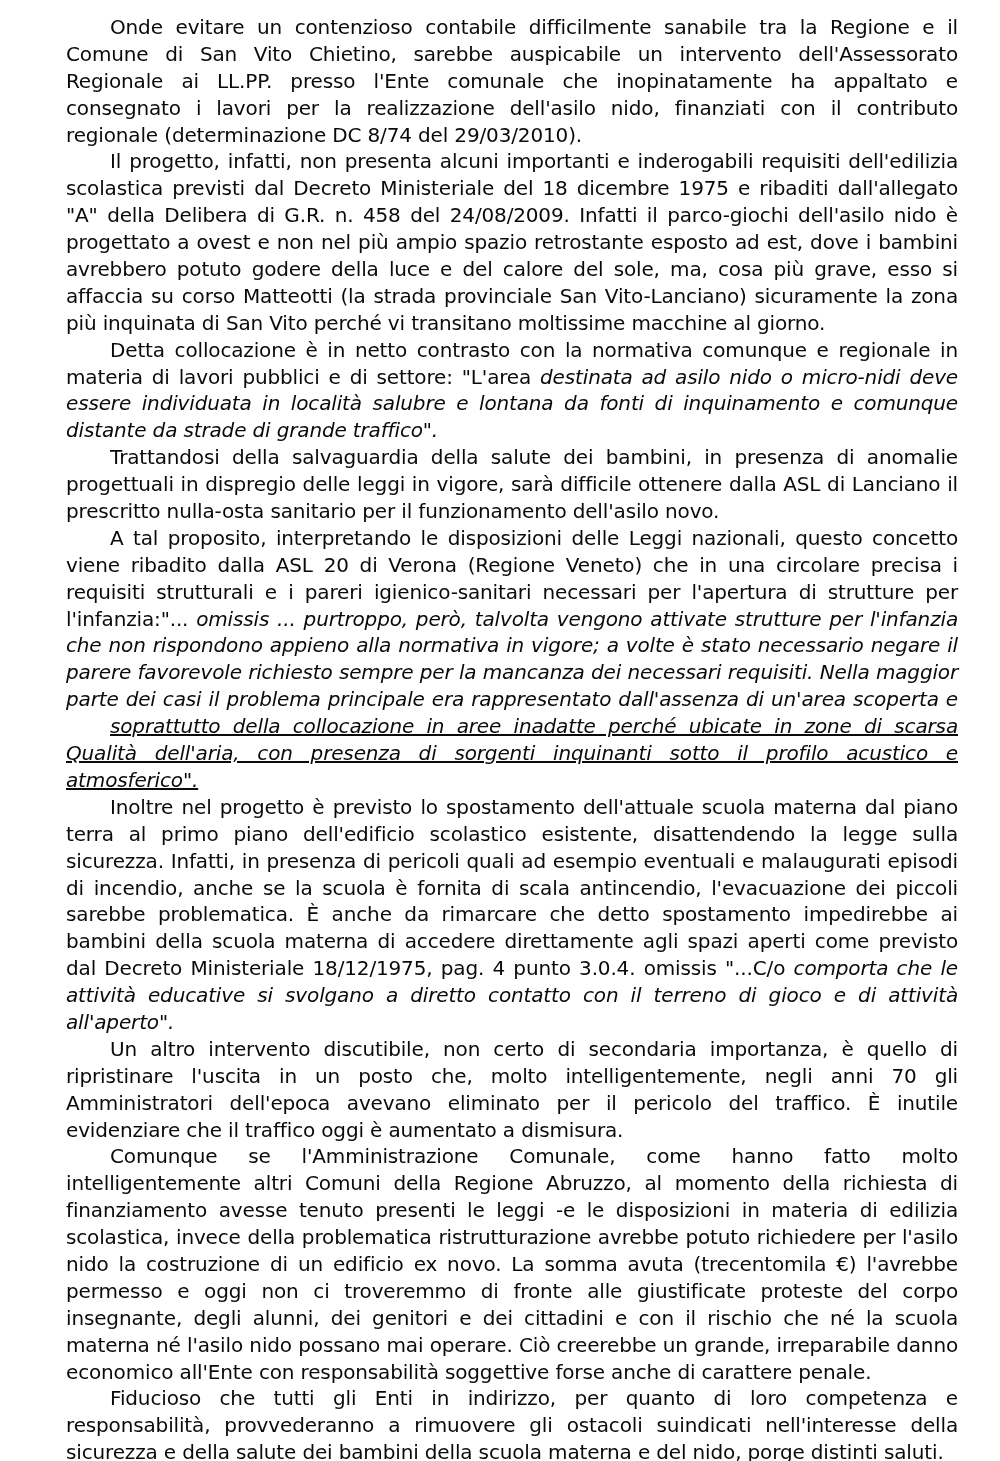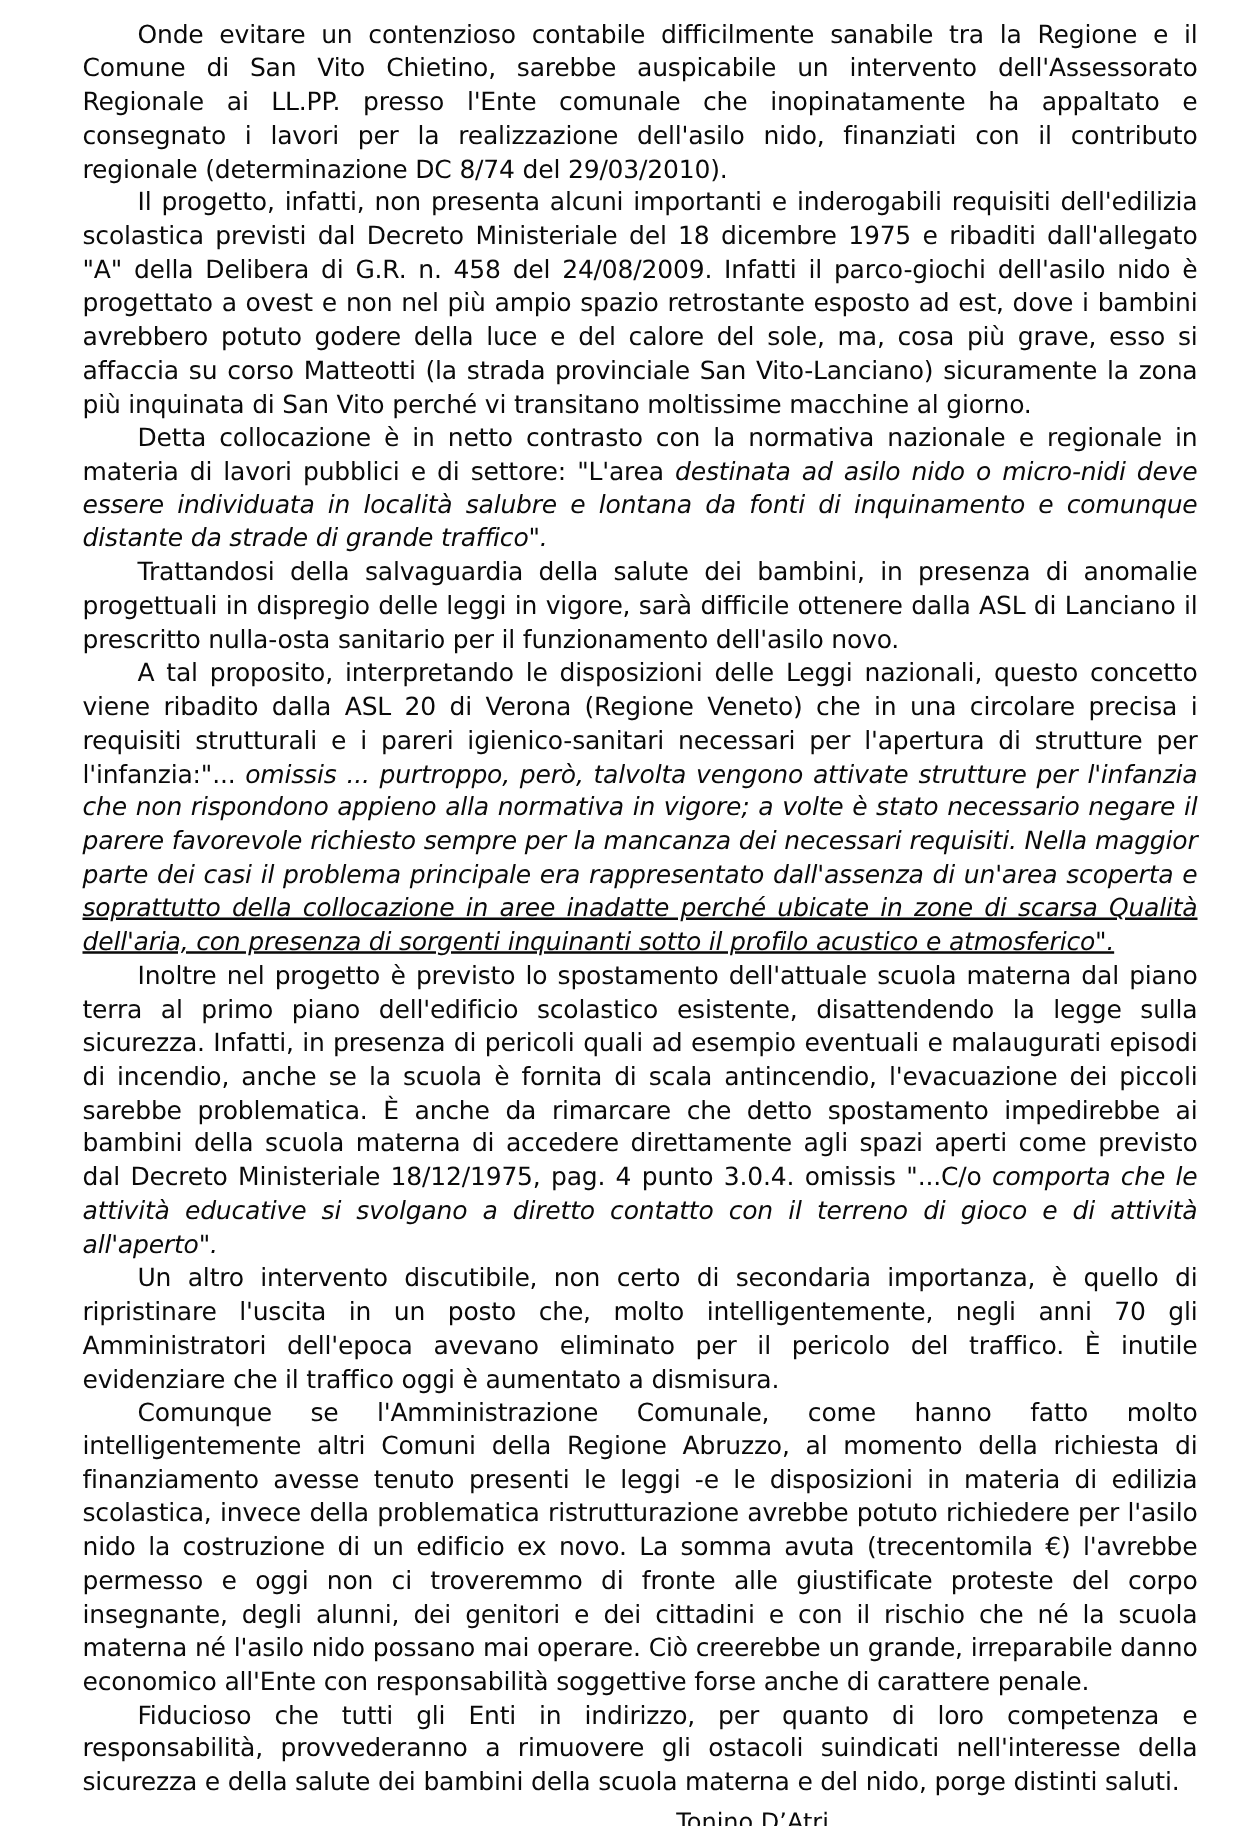--- a/index.html
+++ b/index.html
@@ -26,38 +26,38 @@
     text-align: justify;
     text-justify: inter-word;
     letter-spacing: -0.15px;
   }
   p {
     margin: 0;
     text-indent: 44px;
   }
   .i { font-style: italic; margin-top: 36px; }
   .bi { font-weight: normal; font-style: italic; }
-  .iu { font-style: italic; text-decoration: underline; }
+  .iu { font-style: italic; text-decoration: underline; margin-left: 44px; }
   .signature {
     margin-top: 6px;
     text-align: center;
     padding-left: 180px;
     line-height: 1.38;
     font-size: 19.2px;
   }
   .signature div { white-space: nowrap; }
 </style>
 </head>
 <body>
 
 <div class="page">
   <div class="doc-body">
     <p><span>Onde evitare un contenzioso contabile difficilmente sanabile tra la Regione e il Comune di San Vito Chietino, sarebbe auspicabile un intervento dell'Assessorato Regionale ai LL.PP. presso l'Ente comunale che inopinatamente ha appaltato e consegnato i lavori per la realizzazione dell'asilo nido, finanziati con il contributo regionale (determinazione DC 8/74 del 29/03/2010).</span></p>
     <p><span>Il progetto, infatti, non presenta alcuni importanti e inderogabili requisiti dell'edilizia scolastica previsti dal Decreto Ministeriale del 18 dicembre 1975 e ribaditi dall'allegato "A" della Delibera di G.R. n. 458 del 24/08/2009. Infatti il parco-giochi dell'asilo nido è progettato a ovest e non nel più ampio spazio retrostante esposto ad est, dove i bambini avrebbero potuto godere della luce e del calore del sole, ma, cosa più grave, esso si affaccia su corso Matteotti (la strada provinciale San Vito-Lanciano) sicuramente la zona più inquinata di San Vito perché vi transitano moltissime macchine al giorno.</span></p>
-    <p><span>Detta collocazione è in netto contrasto con la normativa nazionale e regionale in materia di lavori pubblici e di settore: "L'area </span><span class="i">destinata ad asilo nido o micro-nidi deve essere individuata in località salubre e lontana da fonti di inquinamento e comunque distante da strade di grande traffico".</span></p>
+    <p><span>Detta collocazione è in netto contrasto con la normativa comunque e regionale in materia di lavori pubblici e di settore: "L'area </span><span class="i">destinata ad asilo nido o micro-nidi deve essere individuata in località salubre e lontana da fonti di inquinamento e comunque distante da strade di grande traffico".</span></p>
     <p><span>Trattandosi della salvaguardia della salute dei bambini, in presenza di anomalie progettuali in dispregio delle leggi in vigore, sarà difficile ottenere dalla ASL di Lanciano il prescritto nulla-osta sanitario per il funzionamento dell'asilo novo.</span></p>
     <p><span>A tal proposito, interpretando le disposizioni delle Leggi nazionali, questo concetto viene ribadito dalla ASL 20 di Verona (Regione Veneto) che in una circolare precisa i requisiti strutturali e i pareri igienico-sanitari necessari per l'apertura di strutture per l'infanzia:"... </span><span class="i">omissis ... purtroppo, però, talvolta vengono attivate strutture per l'infanzia che non rispondono appieno alla normativa in vigore; a volte è stato necessario </span><span class="bi">negare il parere favorevole richiesto sempre per la mancanza dei necessari requisiti.</span><span class="i"> Nella maggior parte dei casi il problema principale era rappresentato dall'assenza di un'area scoperta e </span><span class="iu">soprattutto della collocazione in aree inadatte perché ubicate in zone di scarsa Qualità dell'aria, con presenza di sorgenti inquinanti sotto il profilo acustico e atmosferico".</span></p>
     <p><span>Inoltre nel progetto è previsto lo spostamento dell'attuale scuola materna dal piano terra al primo piano dell'edificio scolastico esistente, disattendendo la legge sulla sicurezza. Infatti, in presenza di pericoli quali ad esempio eventuali e malaugurati episodi di incendio, anche se la scuola è fornita di scala antincendio, l'evacuazione dei piccoli sarebbe problematica. È anche da rimarcare che detto spostamento impedirebbe ai bambini della scuola materna di accedere direttamente agli spazi aperti come previsto dal Decreto Ministeriale 18/12/1975, pag. 4 punto 3.0.4. omissis "...C/o </span><span class="i">comporta che le attività educative si svolgano a </span><span class="bi">diretto contatto</span><span class="i"> con il terreno di gioco e di attività all'aperto".</span></p>
     <p><span>Un altro intervento discutibile, non certo di secondaria importanza, è quello di ripristinare l'uscita in un posto che, molto intelligentemente, negli anni 70 gli Amministratori dell'epoca avevano eliminato per il pericolo del traffico. È inutile evidenziare che il traffico oggi è aumentato a dismisura.</span></p>
     <p><span>Comunque se l'Amministrazione Comunale, come hanno fatto molto intelligentemente altri Comuni della Regione Abruzzo, al momento della richiesta di finanziamento avesse tenuto presenti le leggi -e le disposizioni in materia di edilizia scolastica, invece della problematica ristrutturazione avrebbe potuto richiedere per l'asilo nido la costruzione di un edificio ex novo. La somma avuta (trecentomila €) l'avrebbe permesso e oggi non ci troveremmo di fronte alle giustificate proteste del corpo insegnante, degli alunni, dei genitori e dei cittadini e con il rischio che né la scuola materna né l'asilo nido possano mai operare. Ciò creerebbe un grande, irreparabile danno economico all'Ente con responsabilità soggettive forse anche di carattere penale.</span></p>
     <p><span>Fiducioso che tutti gli Enti in indirizzo, per quanto di loro competenza e responsabilità, provvederanno a rimuovere gli ostacoli suindicati nell'interesse della sicurezza e della salute dei bambini della scuola materna e del nido, porge distinti saluti.</span></p>
   </div>
 
   <div class="signature">
     <div>Tonino D’Atri</div>

